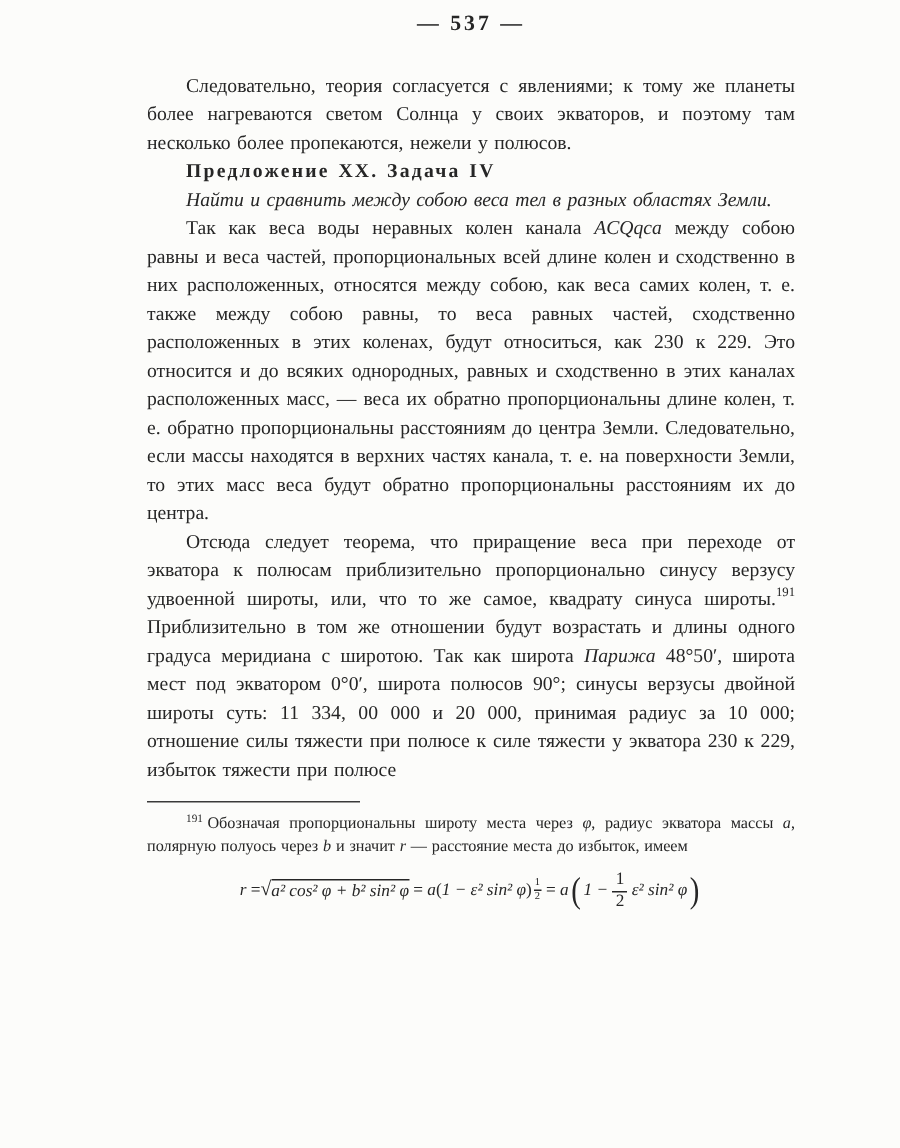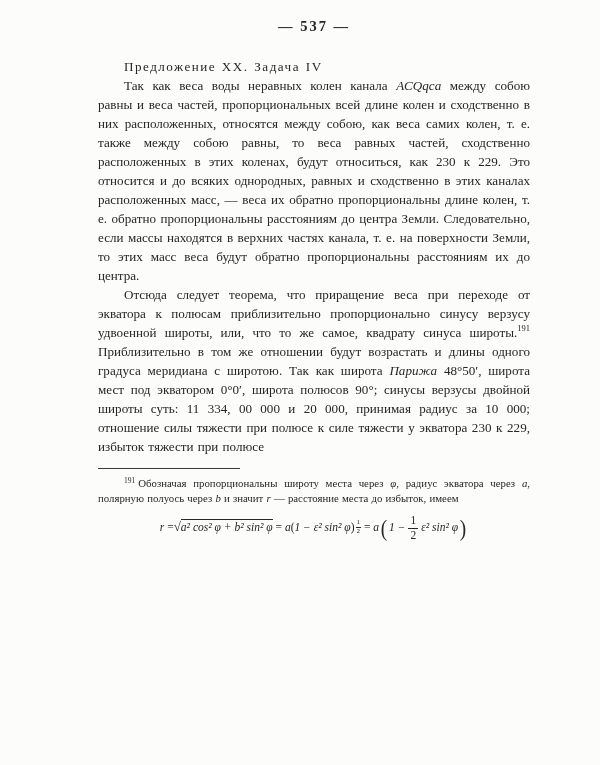--- a/index.html
+++ b/index.html
@@ -6,42 +6,42 @@
   body{
     width:600px;height:765px;
     background:#fbfbf9;
     font-family:"Liberation Serif", serif;
     color:#262626;
     overflow:hidden;
   }
   .page{
     box-sizing:border-box;
     width:600px;height:765px;
-    padding:18px 70px 0 98px;
+    padding:8px 70px 0 98px;
     background:#fcfcfa;
   }
   .pagenum{
     text-align:center;
     font-size:14.5px;
     font-weight:bold;
     letter-spacing:2px;
     margin:0 0 22px 0;
   }
   .body-text p{
     margin:0;
     font-size:13.1px;
     line-height:19px;
     text-align:justify;
     text-indent:26px;
     word-spacing:1px;
   }
   .italic{font-style:italic;}
   .heading{
     text-align:center;
-    font-weight:normal;
+    font-weight:bold;
     font-size:14px;
     letter-spacing:1.5px;
     margin:13px 0 11px 0;
     text-indent:0;
   }
   sup.fnref{font-size:8.5px; vertical-align:6px; line-height:0;}
   .footnote{
     margin-top:12px;
     font-size:10.8px;
     line-height:14.5px;
@@ -97,36 +97,38 @@
 </style>
 </head>
 <body>
 
 <div class="page">
 
   <div class="pagenum">— 537 —</div>
 
   <div class="body-text">
 
+    <p>Следовательно, теория согласуется с явлениями; к тому же планеты более нагреваются светом Солнца у своих экваторов, и поэтому там несколько более пропекаются, нежели у полюсов.</p>
 
 
     <p class="heading">Предложение XX. Задача IV</p>
 
+    <p class="italic">Найти и сравнить между собою веса тел в разных областях Земли.</p>
 
     <p><span>Так как веса воды неравных колен канала </span><span class="italic">ACQqca</span><span> между собою равны и веса частей, пропорциональных всей длине колен и сходственно в них расположенных, относятся между собою, как веса самих колен, т. е. также между собою равны, то веса равных частей, сходственно расположенных в этих коленах, будут относиться, как 230 к 229. Это относится и до всяких однородных, равных и сходственно в этих каналах расположенных масс, — веса их обратно пропорциональны длине колен, т. е. обратно пропорциональны расстояниям до центра Земли. Следовательно, если массы находятся в верхних частях канала, т. е. на поверхности Земли, то этих масс веса будут обратно пропорциональны расстояниям их до центра.</span></p>
 
 
     <p><span>Отсюда следует теорема, что приращение веса при переходе от экватора к полюсам приблизительно пропорционально синусу верзусу удвоенной широты, или, что то же самое, квадрату синуса широты.</span><sup class="fnref">191</sup><span> Приблизительно в том же отношении будут возрастать и длины одного градуса меридиана с широтою. Так как широта </span><span class="italic">Парижа</span><span> 48°50′, широта мест под экватором 0°0′, широта полюсов 90°; синусы верзусы двойной широты суть: 11 334, 00 000 и 20 000, принимая радиус за 10 000; отношение силы тяжести при полюсе к силе тяжести у экватора 230 к 229, избыток тяжести при полюсе</span></p>
 
   </div>
 
   <div class="footnote">
     <div class="fn-rule"></div>
 
-    <p><sup class="fnmark">191</sup><span>Обозначая пропорциональны широту места через </span><span class="math">φ</span><span>, радиус экватора через </span><span class="math">a</span><span>, полярную полуось через </span><span class="math">b</span><span> и значит </span><span class="math">r</span><span> — расстояние места до избыток, имеем</span></p>
+    <p><sup class="fnmark">191</sup><span>Обозначая пропорциональны широту места через </span><span class="math">φ</span><span>, радиус экватора массы </span><span class="math">a</span><span>, полярную полуось через </span><span class="math">b</span><span> и значит </span><span class="math">r</span><span> — расстояние места до избыток, имеем</span></p>
 
     <div class="formula-line">
       <span class="math">r</span>
       <span>=</span><span class="sqrt-sym">√</span><span class="overline math">a² cos² φ + b² sin² φ</span>
       <span>=</span>
       <span class="math">a</span><span>(</span><span class="math">1 − ε² sin² φ</span><span>)</span><span class="expfrac">
           <span class="n">1</span>
           <span>2</span>
         </span>
       <span>=</span>

